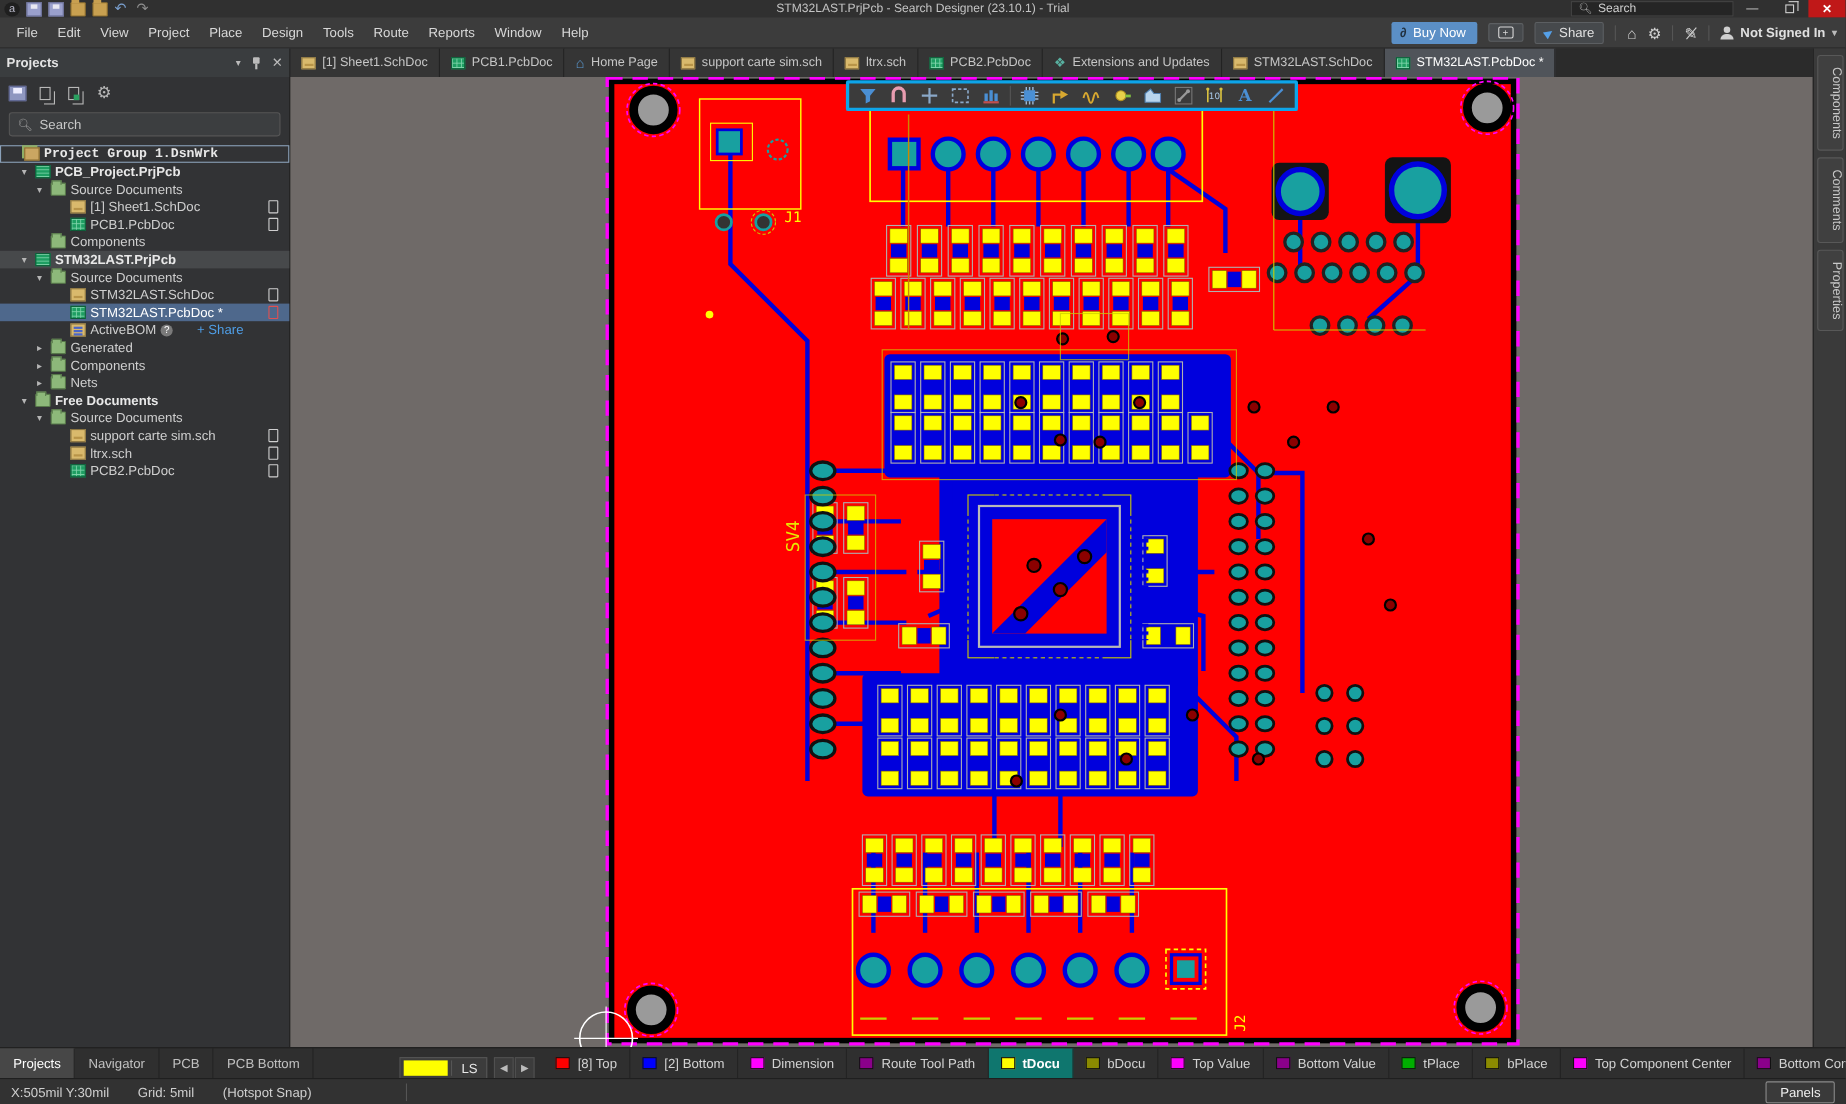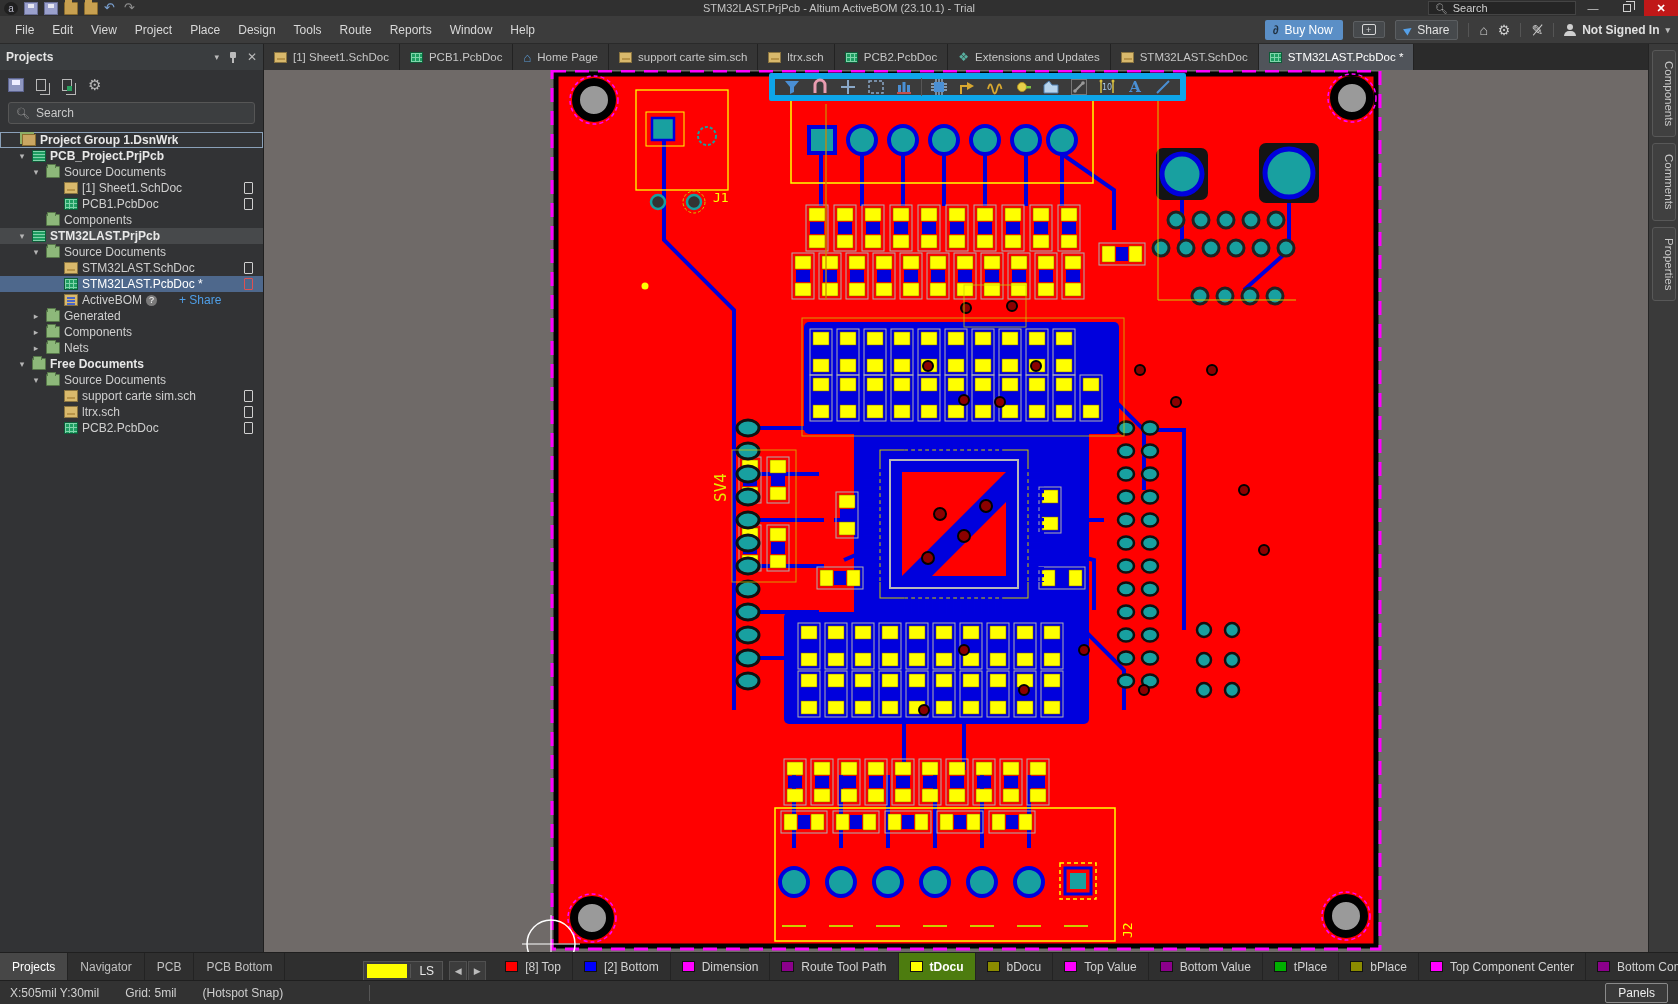--- a/index.html
+++ b/index.html
@@ -71,59 +71,59 @@
   .mi-docs { width:10px; height:12px; border:1px solid #b8b8b8; box-shadow:3px 3px 0 0 #323335, 4px 4px 0 0 #b8b8b8; margin-right:4px; }
   .mi-docs.green::after { content:""; position:absolute; right:-1px; bottom:-1px; width:5px; height:5px; background:#2aa060; }
   .mi-gear { color:#b8b8b8; font-size:15px; line-height:14px; width:auto; }
   .lp-search { margin:2px 8px 8px 8px; height:22px; background:#3c3e40; border:1px solid #565656; border-radius:3px; display:flex; align-items:center; gap:6px; padding:0 7px; color:#c8c8c8; }
   .lp-search .mag { color:#9a9a9a; font-size:11px; }
   .tree { position:relative; }
   .trow { position:relative; height:16px; display:flex; align-items:center; gap:4px; padding-right:6px; color:#cfcfcf; white-space:nowrap; }
   .trow .arr { width:12px; text-align:center; font-size:9px; color:#b5b5b5; flex:0 0 auto; }
   .trow .tlabel { overflow:hidden; text-overflow:ellipsis; }
   .trow.bold .tlabel { font-weight:bold; color:#e8e8e8; }
-  .trow.boxed { outline:1px solid #8aa0b8; outline-offset:-1px; }
+  .trow.boxed { outline:1px solid #8aa0b8; outline-offset:-1px;font-family:Liberation Mono, monospace; }
   .trow.projsel { background:#47494b; }
   .trow.sel { background:#4e688c; }
   .trow.sel .tlabel { color:#fff; }
   .ti { width:14px; height:12px; display:inline-block; position:relative; flex:0 0 auto; }
   .ti-wrk { background:#caa662; border:1px solid #8a6c2e; box-shadow:-2px -2px 0 0 #8fae66; }
   .ti-prj { background:#1e9e62; border:1px solid #0d5c38; background-image:linear-gradient(#7fd4aa 1px, transparent 1px); background-size:3px 3px; }
   .ti-folder { background:#8db87a; border:1px solid #57784a; border-radius:1px; }
   .ti-folder::before { content:""; position:absolute; left:0; top:-3px; width:7px; height:3px; background:#8db87a; border:1px solid #57784a; border-bottom:none; }
   .ti-sch { background:#d9b96c; border:1px solid #8a7440; }
   .ti-sch::after { content:""; position:absolute; left:2px; bottom:2px; width:8px; height:2px; background:#b89448; }
   .ti-pcb { background:#1e9e62; border:1px solid #0d5c38; background-image:linear-gradient(#7fd4aa 1px, transparent 1px), linear-gradient(90deg,#7fd4aa 1px, transparent 1px); background-size:4px 4px; }
   .ti-bom { background:#d9b96c; border:1px solid #8a7440; }
   .ti-bom::after { content:""; position:absolute; left:2px; top:2px; width:8px; height:1.5px; background:#4a66c8; box-shadow:0 3px 0 #4a66c8, 0 6px 0 #4a66c8; }
   .pagebadge { position:absolute; right:10px; top:2px; width:9px; height:12px; border:1px solid #cfcfcf; border-radius:1px; background:transparent; }
   .pagebadge.red { border-color:#e05050; }
   .helpq { width:11px; height:11px; border-radius:50%; background:#7a7a7a; color:#fff; font-size:9px; line-height:11px; text-align:center; flex:0 0 auto; }
   .create-link { margin-left:18px; color:#4f9fe8; }
   
   .canvas { position:absolute; left:264px; top:70px; width:1384px; height:882px; background:#6f6a68; overflow:hidden; }
-  .float-toolbar { position:absolute; left:505px; top:3px; height:28px; background:#3b3b3b; border:6px solid #0ea5e9; border-radius:2px; display:flex; align-items:center; padding:0 4px; gap:2px; z-index:5; }
+  .float-toolbar { position:absolute; left:505px; top:3px; height:28px; background:#3b3b3b; border:3px solid #0ea5e9; border-radius:2px; display:flex; align-items:center; padding:0 4px; gap:2px; z-index:5; }
   .ftb-btn { width:26px; height:24px; display:flex; align-items:center; justify-content:center; border-radius:2px; }
   .ftb-sep { width:1px; height:18px; background:#565656; margin:0 2px; }
   
   .right-strip { position:absolute; right:0; top:44px; width:30px; height:936px; background:#3a3a3a; border-left:1px solid #242424; }
   .vtab { writing-mode:vertical-rl; padding:10px 0; margin:6px 3px 0 3px; width:24px; text-align:center; background:#404040; border:1px solid #585858; border-radius:3px; color:#c8c8c8; font-size:11.5px; }
   
   .bottom-row { position:absolute; left:0; top:952px; width:1678px; height:28px; background:#2f2f2f; display:flex; align-items:center; border-top:1px solid #1f1f1f; }
   .panel-tabs { display:flex; height:28px; align-items:stretch; }
   .ptab { padding:0 12px; display:flex; align-items:center; color:#c0c0c0; border-right:1px solid #232323; font-size:12px; }
   .ptab.active { background:#474747; color:#fff; }
   .layer-strip { display:flex; align-items:flex-end; height:28px; margin-left:78px; overflow:hidden; flex:1; }
   .ls-chip { display:flex; align-items:center; background:#3c3c3c; border:1px solid #555; height:20px; margin-right:6px; }
   .ls-swatch { width:40px; height:14px; margin:0 3px; }
   .ls-label { padding:0 8px; border-left:1px solid #555; color:#e8e8e8; }
   .ls-arrows { display:flex; gap:1px; margin-right:8px; }
   .ls-arrow { width:18px; height:20px; background:#3c3c3c; border:1px solid #505050; display:flex; align-items:center; justify-content:center; font-size:9px; color:#bbb; }
   .ltab { display:flex; align-items:center; gap:7px; padding:0 11px; height:28px; border-right:1px solid #232323; color:#d2d2d2; white-space:nowrap; font-size:12px; }
-  .ltab.active { background:#4d7c0f; color:#fff; font-weight:bold; }
+  .ltab.active { background:#0f766e; color:#fff; font-weight:bold; }
   .lswatch { width:13px; height:11px; border:1px solid #111; flex:0 0 auto; }
   
   .statusbar { position:absolute; left:0; top:980px; width:1678px; height:24px; background:#323232; display:flex; align-items:center; gap:26px; padding:0 10px; color:#cfcfcf; border-top:1px solid #1f1f1f; }
   .sb-sep { width:1px; height:16px; background:#555; }
   .panels-btn { margin-left:auto; border:1px solid #8a8a8a; border-radius:2px; padding:2px 12px; color:#eee; background:#3a3a3a; }
 </style>
 </head>
 <body>
 
 <div class="app">
@@ -131,21 +131,21 @@
   <div class="titlebar">
     <div class="qat">
       <span class="qi qi-logo">a</span>
       <span class="qi qi-floppy"></span>
       <span class="qi qi-floppy"></span>
       <span class="qi qi-folder"></span>
       <span class="qi qi-folder"></span>
       <span class="qi qi-undo">↶</span>
       <span class="qi qi-redo">↷</span>
     </div>
-    <div class="win-title">STM32LAST.PrjPcb - Altium ActiveBOM (23.10.1) - Trial</div>
+    <div class="win-title">STM32LAST.PrjPcb - Search Designer (23.10.1) - Trial</div>
     <div class="tb-right">
       <div class="tb-search">
         <span class="mag">🔍︎</span>
         <span>Search</span>
       </div>
       <div class="winbtn">—</div>
       <div class="winbtn">
           <span class="wb-restore"></span>
         </div>
       <div class="winbtn close">✕</div>

